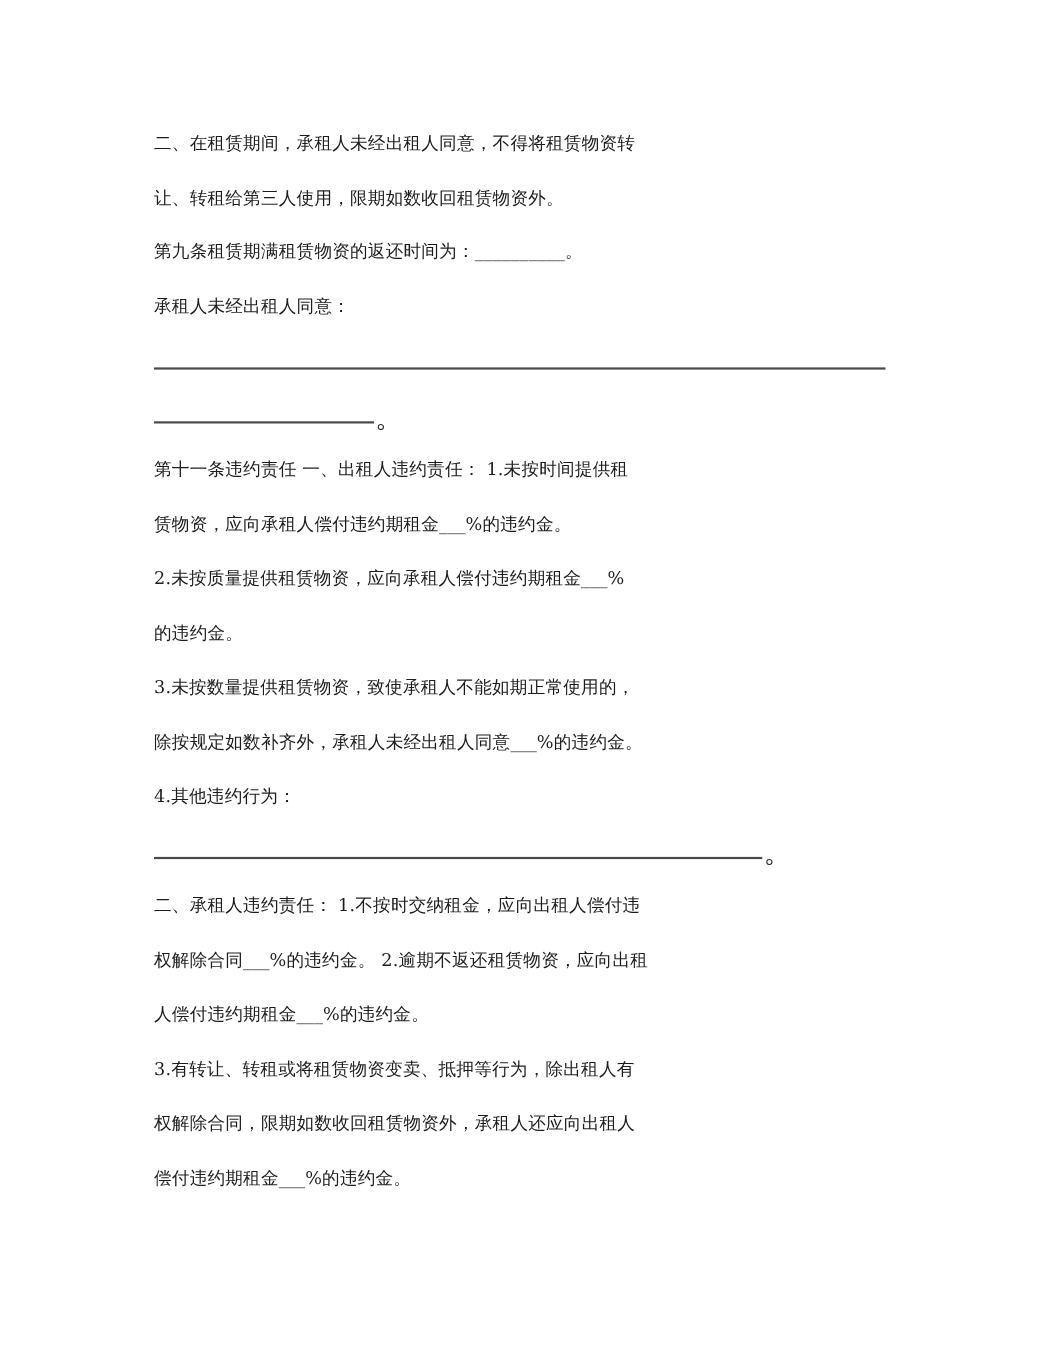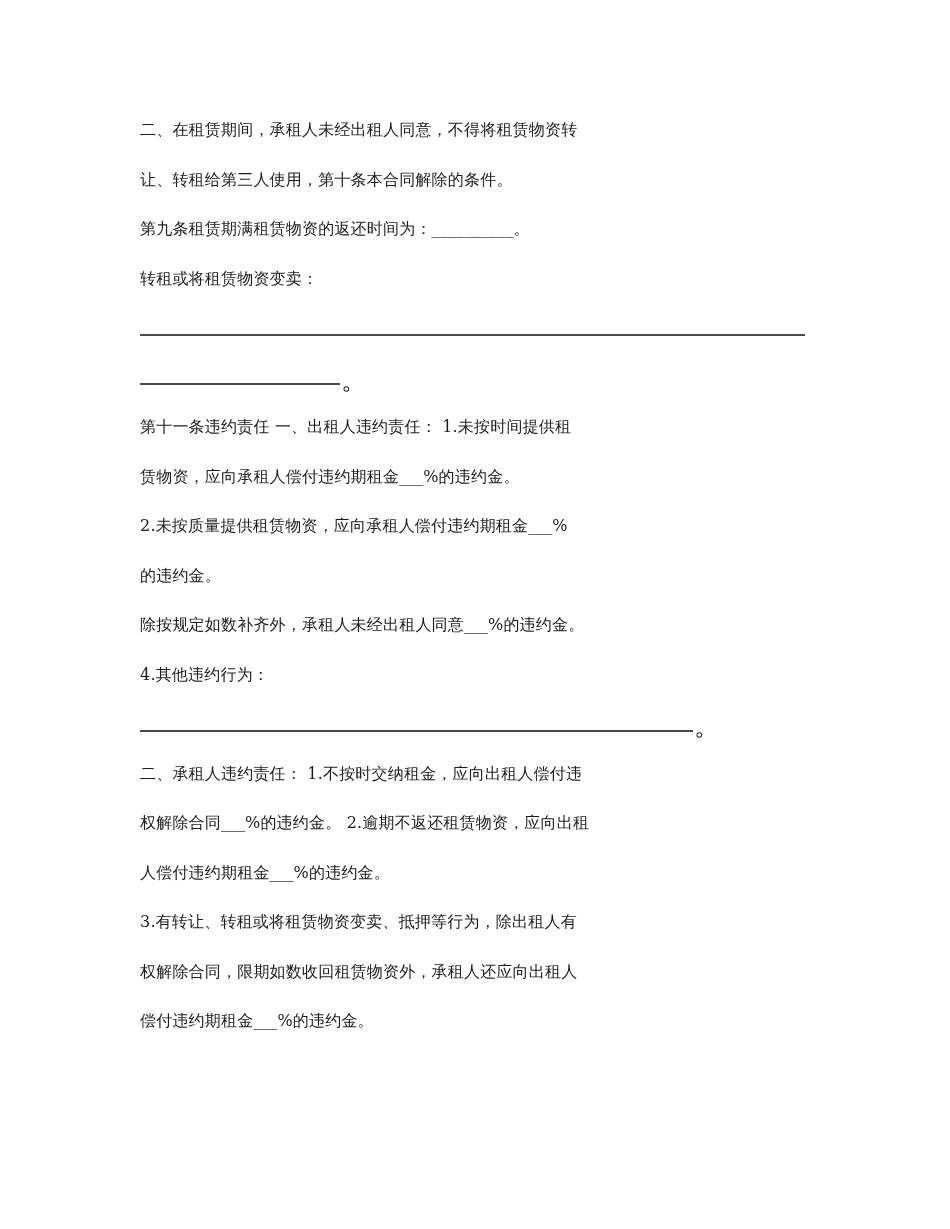--- a/index.html
+++ b/index.html
@@ -76,41 +76,42 @@
   }
   .u-pct { letter-spacing: 0; text-align: right; }
 </style>
 </head>
 <body>
 
 <div class="page">
   <div class="doc-body">
 
     <div class="line">二、在租赁期间，承租人未经出租人同意，不得将租赁物资转</div>
-    <div class="line">让、转租给第三人使用，第十条本合同解除的条件。</div>
+    <div class="line">让、转租给第三人使用，限期如数收回租赁物资外。</div>
 
     <div class="line"><span>第九条租赁期满租赁物资的返还时间为：</span><span class="u">__________</span><span>。</span></div>
 
-    <div class="line">转租或将租赁物资变卖：</div>
+    <div class="line">承租人未经出租人同意：</div>
 
     <div class="blank-line">
       <span class="rule rule-long"></span>
     </div>
 
     <div class="blank-line">
       <span class="rule rule-short"></span>
         <span class="rule-period">。</span>
     </div>
 
     <div class="line">第十一条违约责任 一、出租人违约责任： 1.未按时间提供租</div>
     <div class="line"><span>赁物资，应向承租人偿付违约期租金</span><span class="u u-pct">___</span><span>%的违约金。</span></div>
 
     <div class="line"><span>2.未按质量提供租赁物资，应向承租人偿付违约期租金</span><span class="u u-pct">___</span><span>%</span></div>
     <div class="line">的违约金。</div>
 
+    <div class="line">3.未按数量提供租赁物资，致使承租人不能如期正常使用的，</div>
     <div class="line"><span>除按规定如数补齐外，承租人未经出租人同意</span><span class="u u-pct">___</span><span>%的违约金。</span></div>
 
     <div class="line">4.其他违约行为：</div>
 
     <div class="blank-line">
       <span class="rule rule-medium"></span>
         <span class="rule-period">。</span>
     </div>
 
     <div class="line">二、承租人违约责任： 1.不按时交纳租金，应向出租人偿付违</div>

